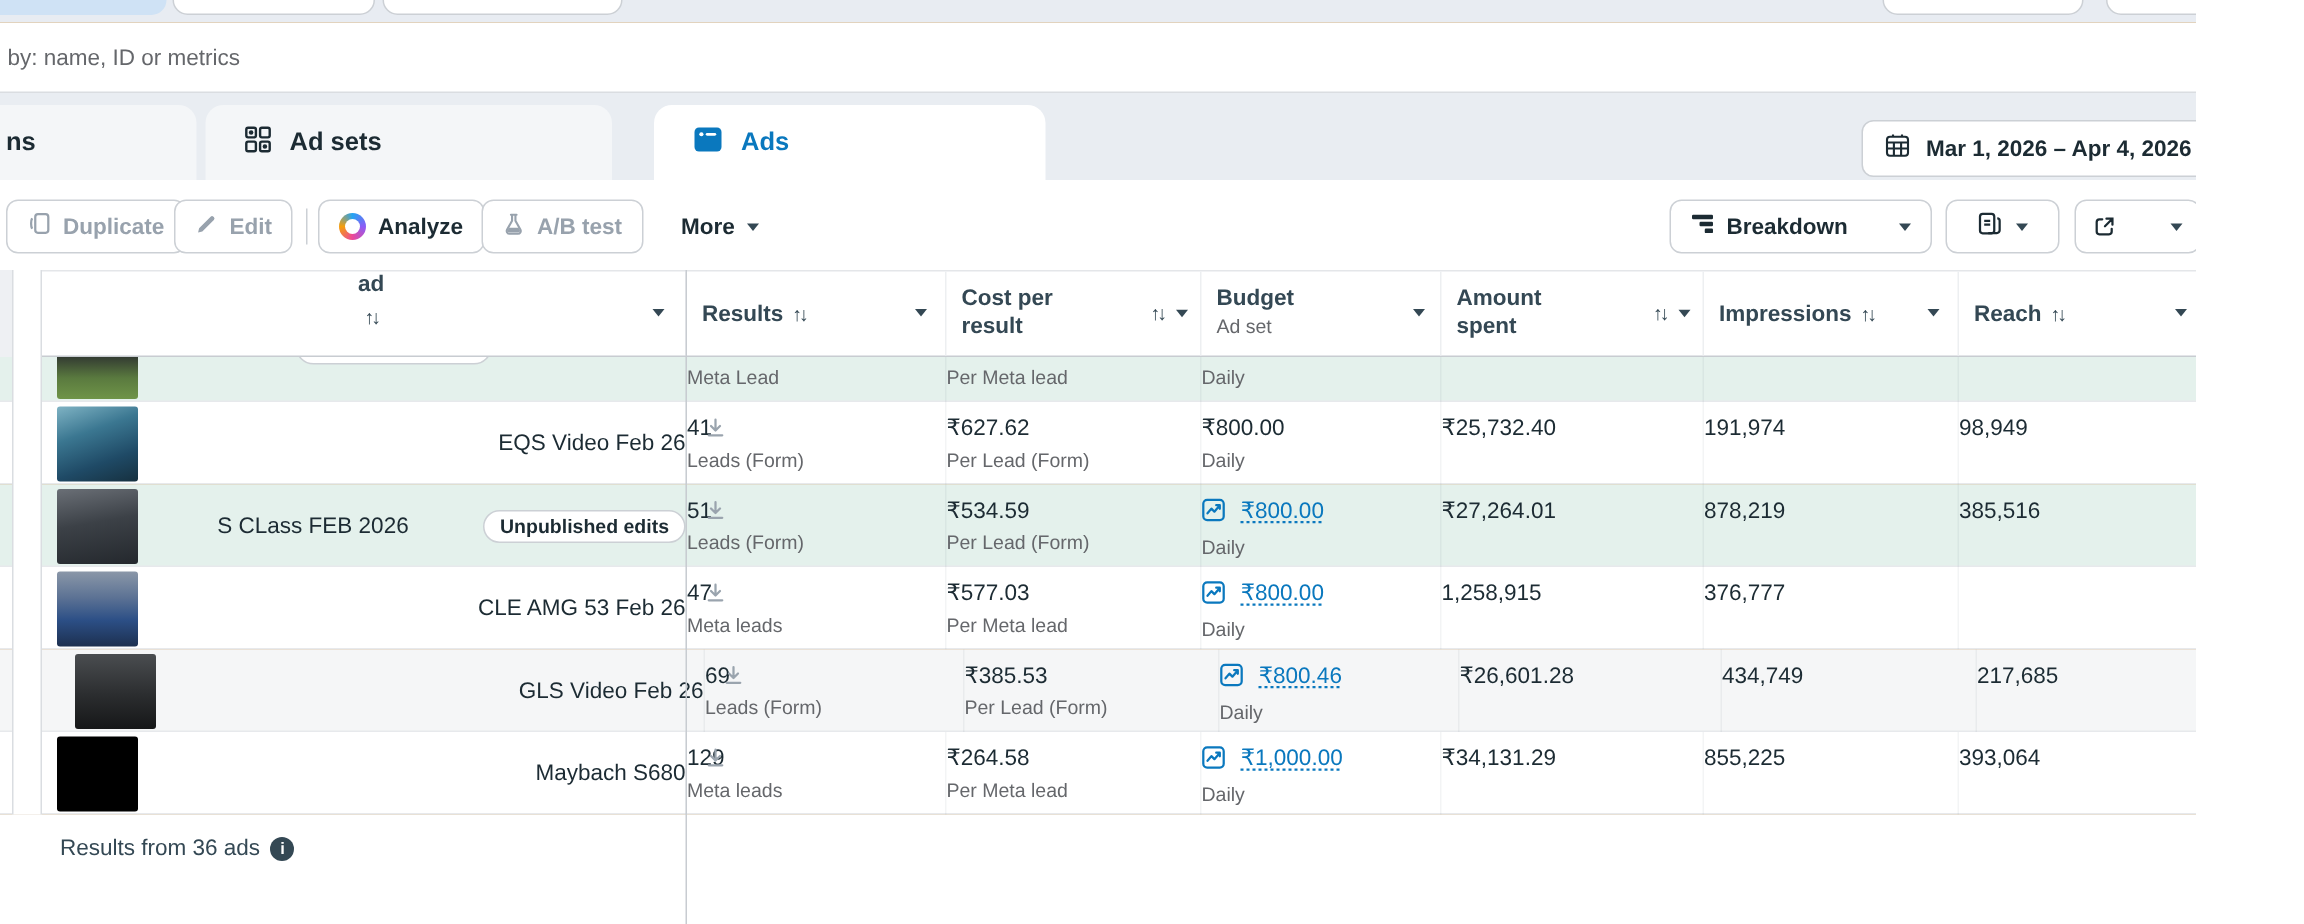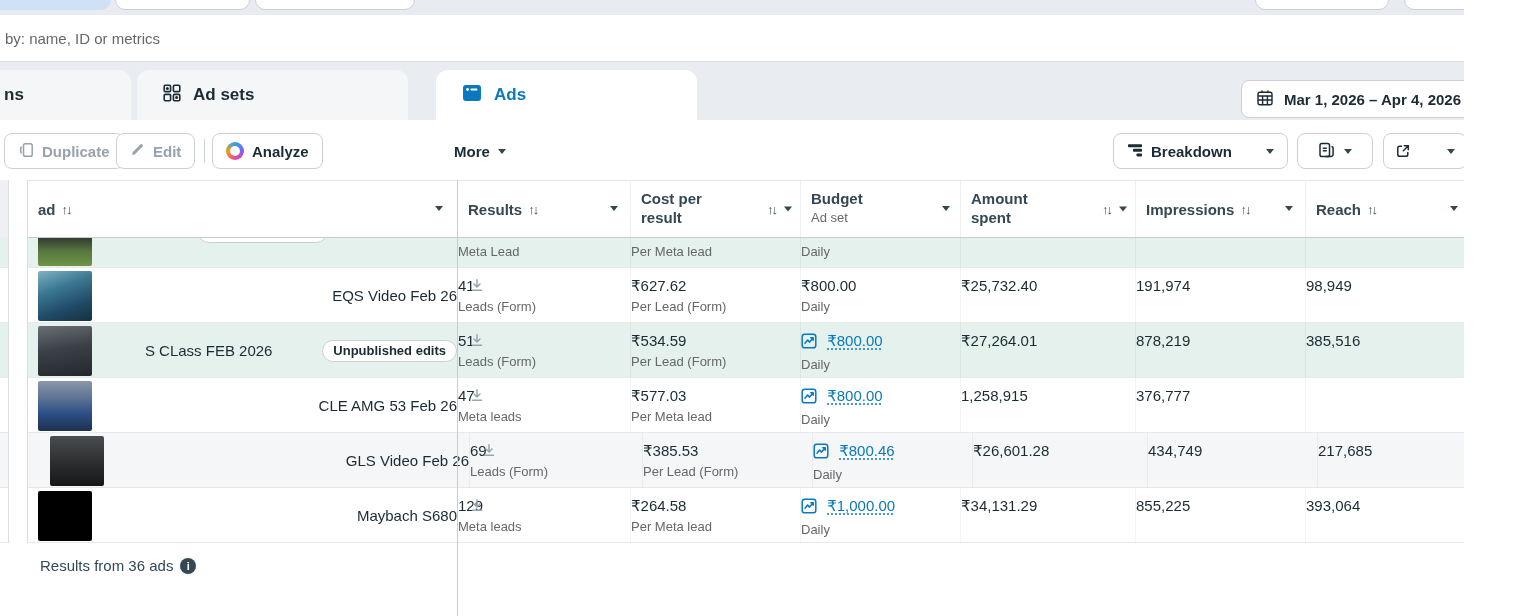--- a/index.html
+++ b/index.html
@@ -33,21 +33,21 @@
   .tb-divider { position:absolute; left:204px; top:19px; width:1px; height:24px; background:#ccd0d5; }
   .caret { width:0; height:0; border-left:4.5px solid transparent; border-right:4.5px solid transparent; border-top:5.5px solid #344854; display:inline-block; }
   .analyze-ring { position:relative; width:18px; height:18px; border-radius:50%; background:conic-gradient(#24a4f2,#8b5cf6,#ec4899,#f59e0b,#24a4f2); display:inline-block; }
   .analyze-ring::after { content:""; position:absolute; left:4px; top:4px; width:10px; height:10px; border-radius:50%; background:#fff; }
   .seg-divider { width:1px; height:34px; background:#ccd0d5; margin:0 10px; }
 
   
   .grid-cols { display:grid; grid-template-columns:429px 173px 170px 160px 175px 170px 173px 58px; margin-left:28px; }
   .theader { position:absolute; left:0; top:180px; width:1536px; height:58px; background:#fff; border-top:1px solid #e4e6e9; border-bottom:1px solid #c8ccd1; z-index:5; }
   .hcell { position:relative; font-size:15px; font-weight:700; color:#344854; border-left:1px solid #edeff1; }
-  .hcell:first-child { border-left:none; }
+  .hcell:first-child { border-left:none;flex-direction:column; }
   .hcell.single { display:flex; align-items:center; gap:6px; padding-left:10px; }
   .hcell.twoline { padding:8px 0 0 10px; line-height:19px; }
   .hsub { font-size:13px; font-weight:400; color:#65676b; }
   .sort { font-size:13px; letter-spacing:-2px; color:#344854; font-weight:600; }
   .hcaret { position:absolute; right:10px; top:50%; margin-top:-3px; }
   .hgroup { position:absolute; right:8px; top:50%; transform:translateY(-50%); display:flex; align-items:center; gap:8px; }
 
   .tbody { position:absolute; left:0; top:238px; width:1536px; z-index:1; }
   .row-wrap { position:relative; width:1536px; height:55px; background:#fff; box-shadow:inset 0 -1px 0 #e7e9ec; }
   .row-wrap.mint { background:#e4f1ec; }
@@ -151,20 +151,27 @@
       <span><svg width="15" height="15" viewBox="0 0 16 16">
             <path d="M2.2 13.8l.7-3 8.2-8.2a1.4 1.4 0 0 1 2 0l.3.3a1.4 1.4 0 0 1 0 2l-8.2 8.2-3 .7z" fill="#98a2ad"></path>
           </svg></span>
       <span>Edit</span>
     </button>
     <div class="tb-divider"></div>
     <button class="tbtn" style="left:212px;">
       <span class="analyze-ring"></span>
       <span>Analyze</span>
     </button>
+    <button class="tbtn muted" style="left:321px;">
+      <span><svg width="15" height="15" viewBox="0 0 16 16" fill="none" stroke="#98a2ad" stroke-width="1.5" stroke-linecap="round" stroke-linejoin="round">
+            <path d="M6 1.2h4M6.8 1.2v4.3L3.3 11.8a2 2 0 0 0 1.75 3h5.9a2 2 0 0 0 1.75-3L9.2 5.5V1.2"></path>
+            <path d="M4.6 10.4h6.8l.9 1.6a1.2 1.2 0 0 1-1 1.8H4.7a1.2 1.2 0 0 1-1-1.8z" fill="#98a2ad" stroke="none"></path>
+          </svg></span>
+      <span>A/B test</span>
+    </button>
     <button class="tbtn naked" style="left:450px;">
       <span>More</span>
       <i class="caret"></i>
     </button>
     <button class="tbtn" style="left:1113px;width:175px;">
       <span><svg width="16" height="16" viewBox="0 0 16 16">
             <g fill="#1c2b33">
               <rect x="1" y="2.2" width="14" height="3" rx="0.8"></rect>
               <rect x="6" y="6.8" width="9" height="3" rx="0.8"></rect>
               <rect x="9.5" y="11.4" width="5.5" height="3" rx="0.8"></rect>

